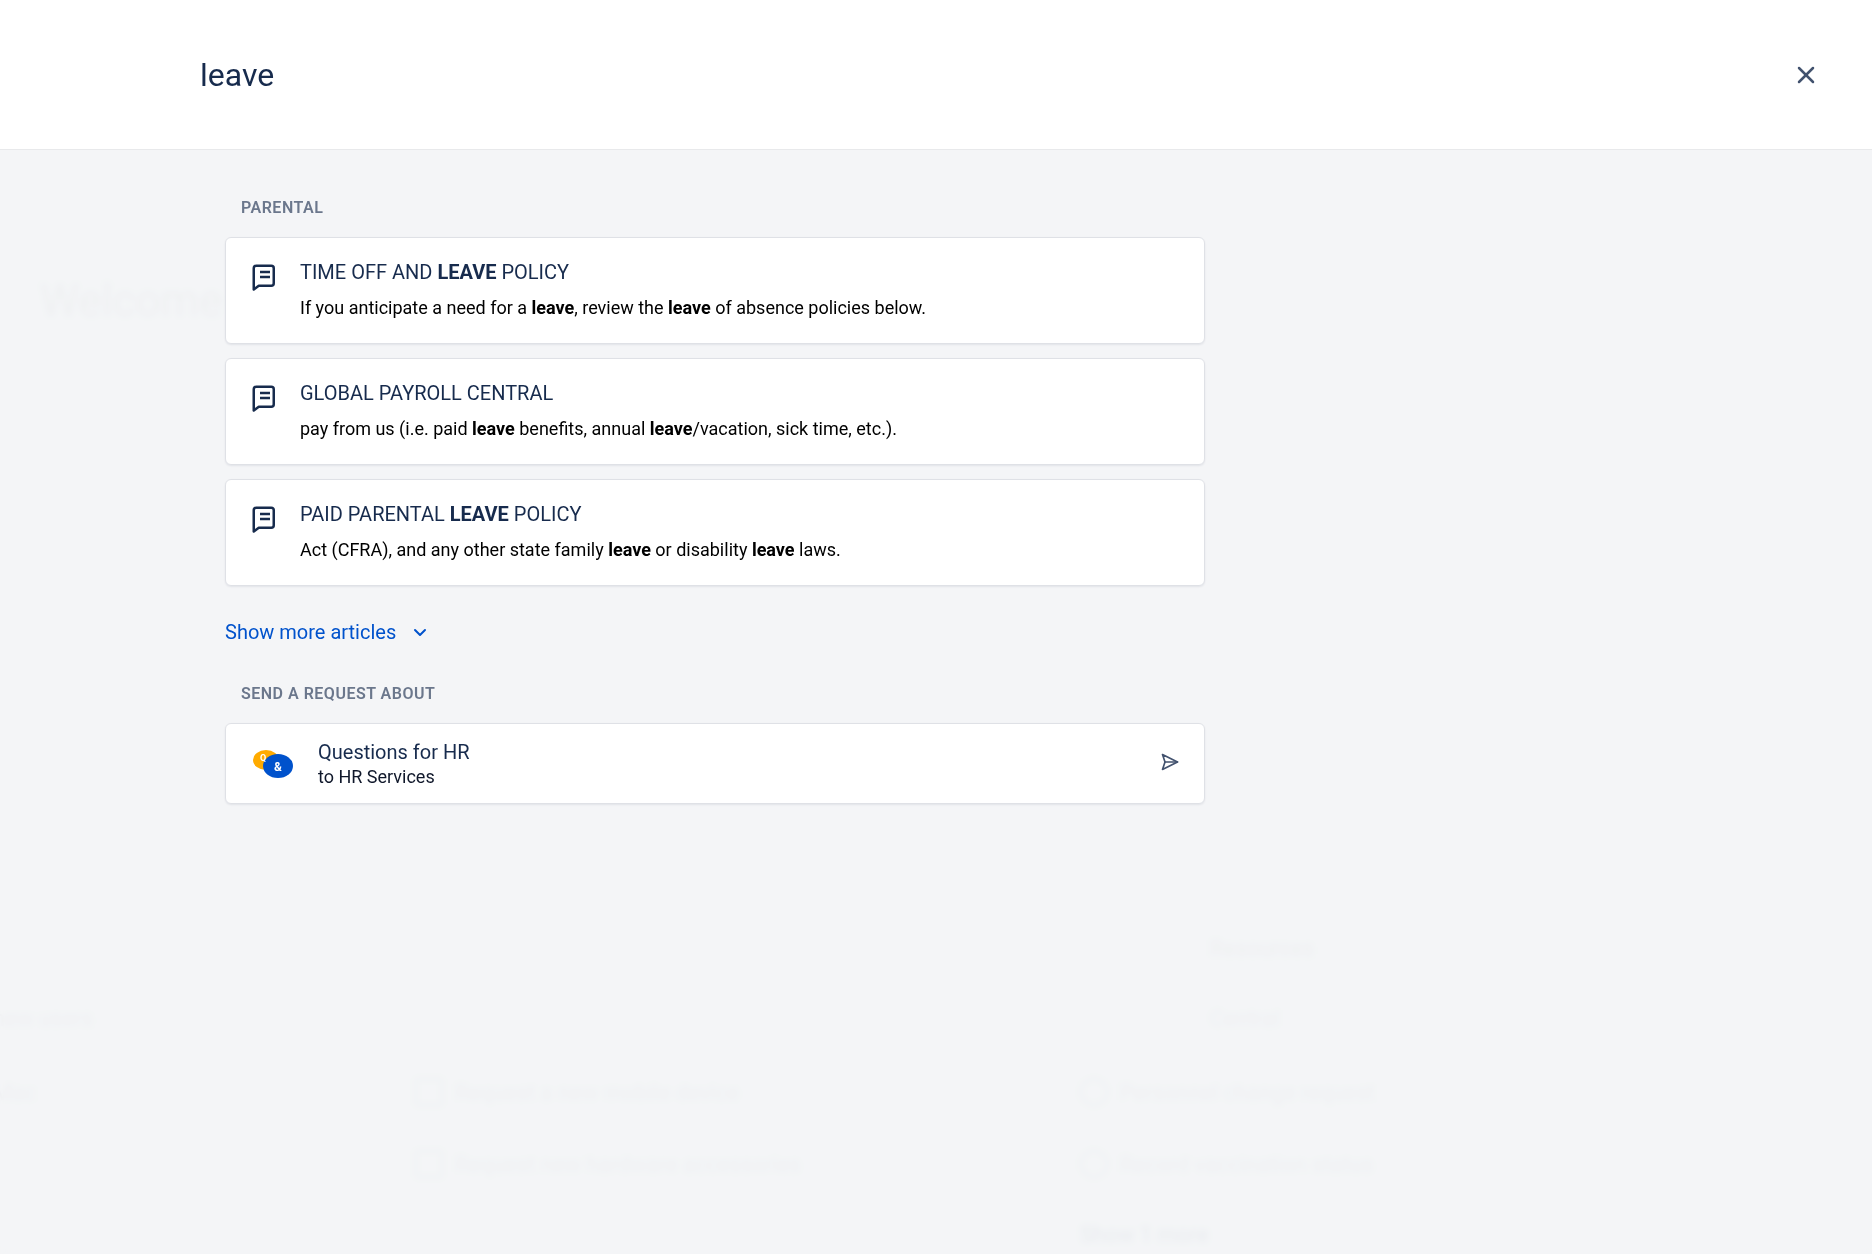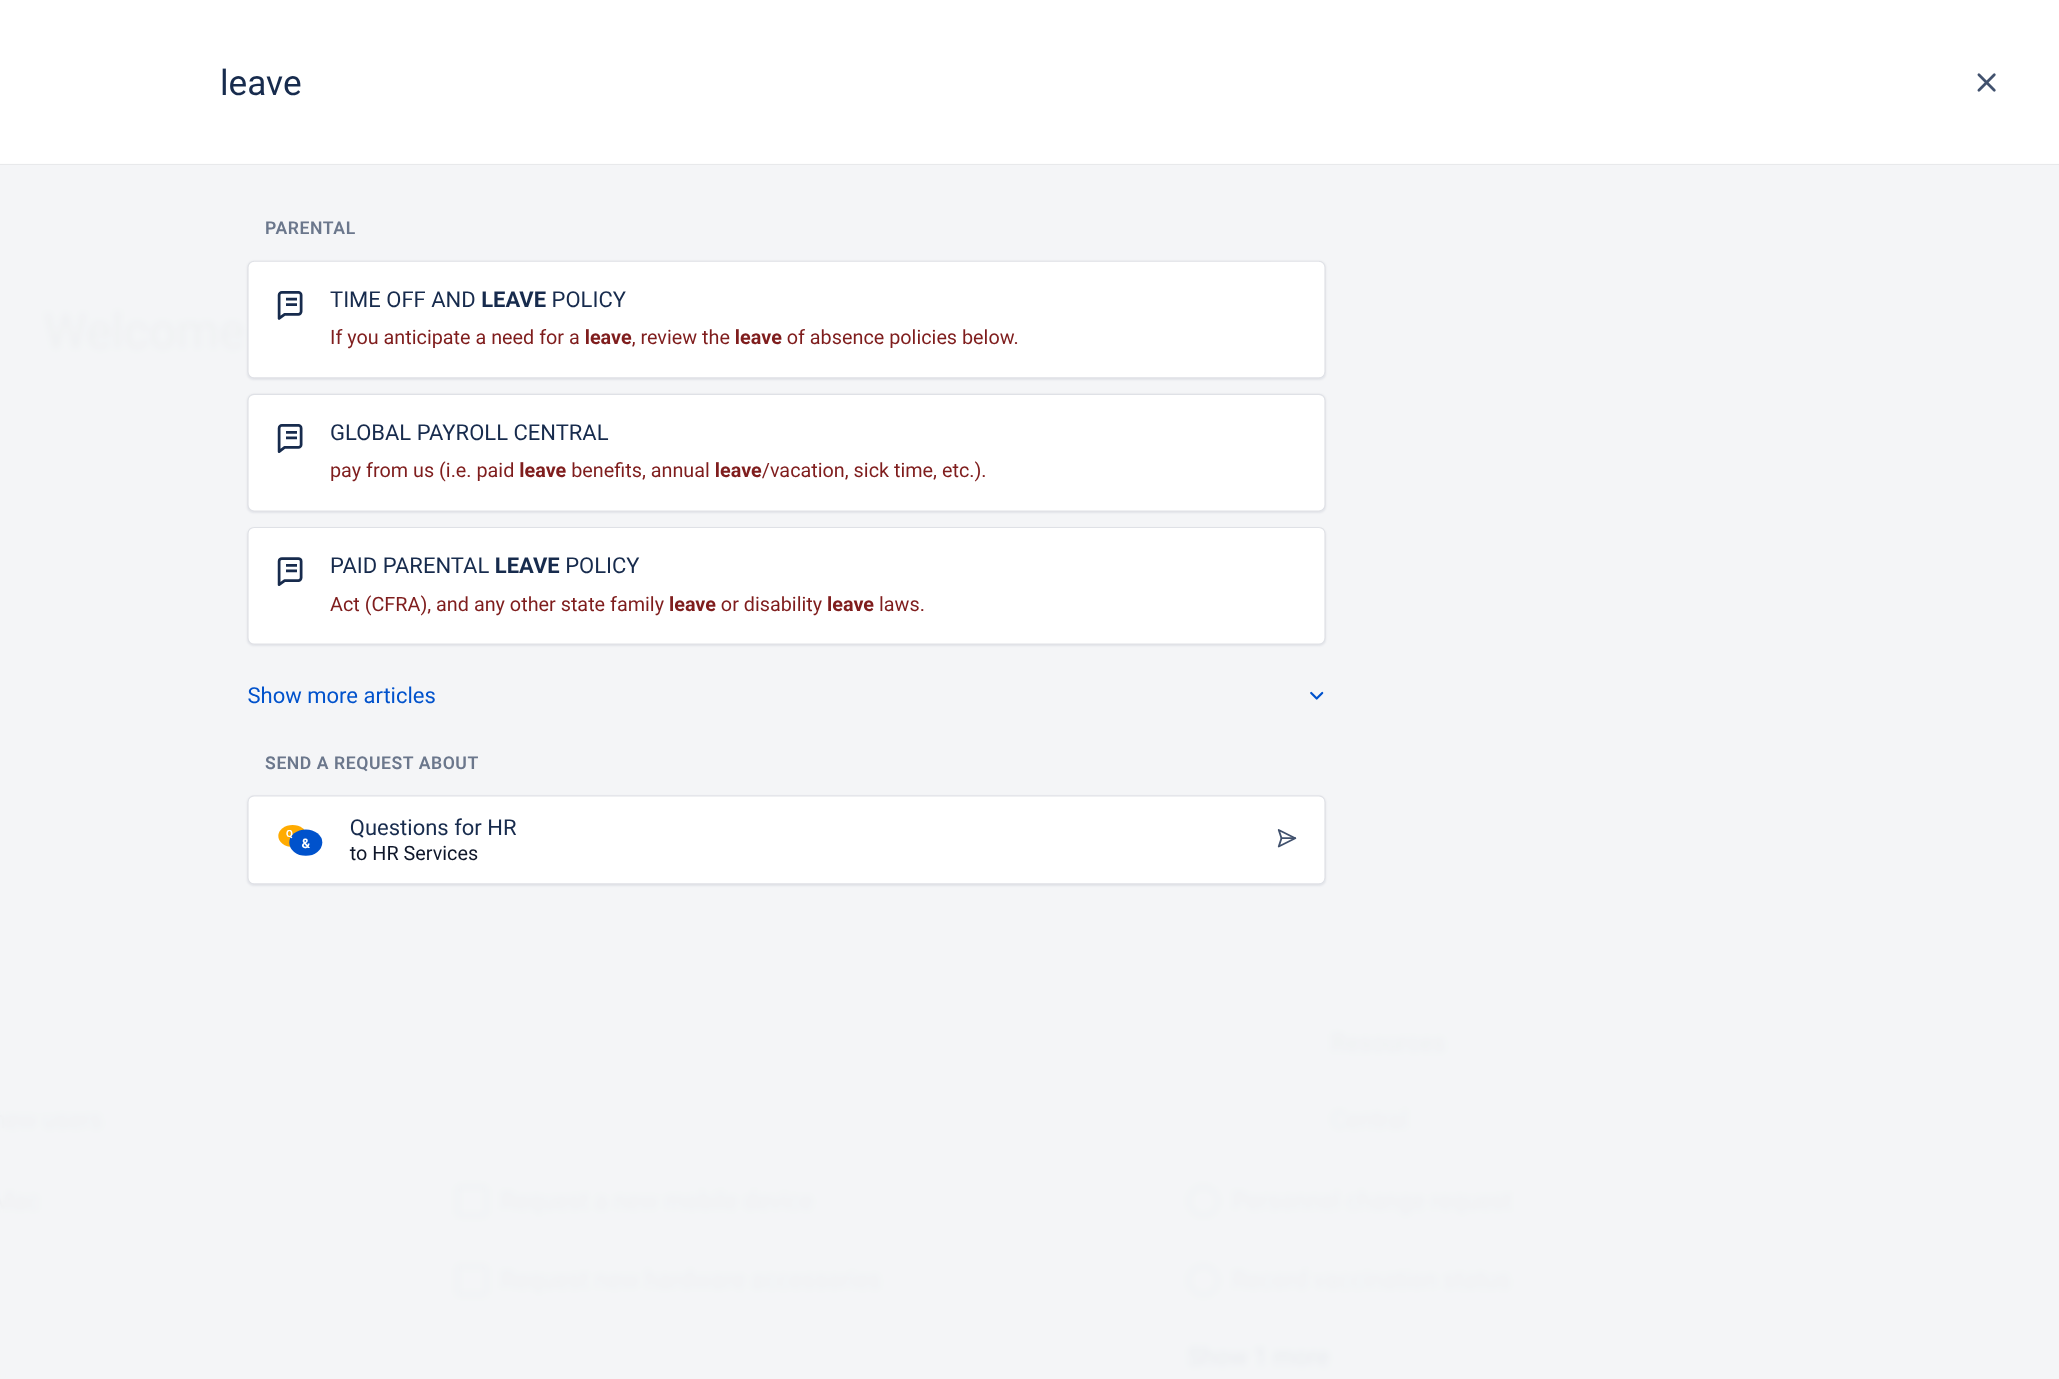--- a/index.html
+++ b/index.html
@@ -120,30 +120,30 @@
       font-weight: 400;
       color: #172b4d;
       text-transform: uppercase;
       margin-bottom: 10px;
     }
     .card-title .hl {
       font-weight: 700;
     }
     .card-snippet {
       font-size: 18px;
-      color: #7f1d1d;
+      color: #000000;
       line-height: 1.5;
     }
     .card-snippet .hl {
       font-weight: 700;
     }
     .show-more {
       display: flex;
       align-items: center;
-      justify-content: space-between;
+      justify-content: flex-start;
       gap: 16px;
       padding: 20px 0 40px 0;
       cursor: pointer;
     }
     .show-more-text {
       color: #0052cc;
       font-size: 20px;
     }
     .show-more-chevron {
       color: #0052cc;

